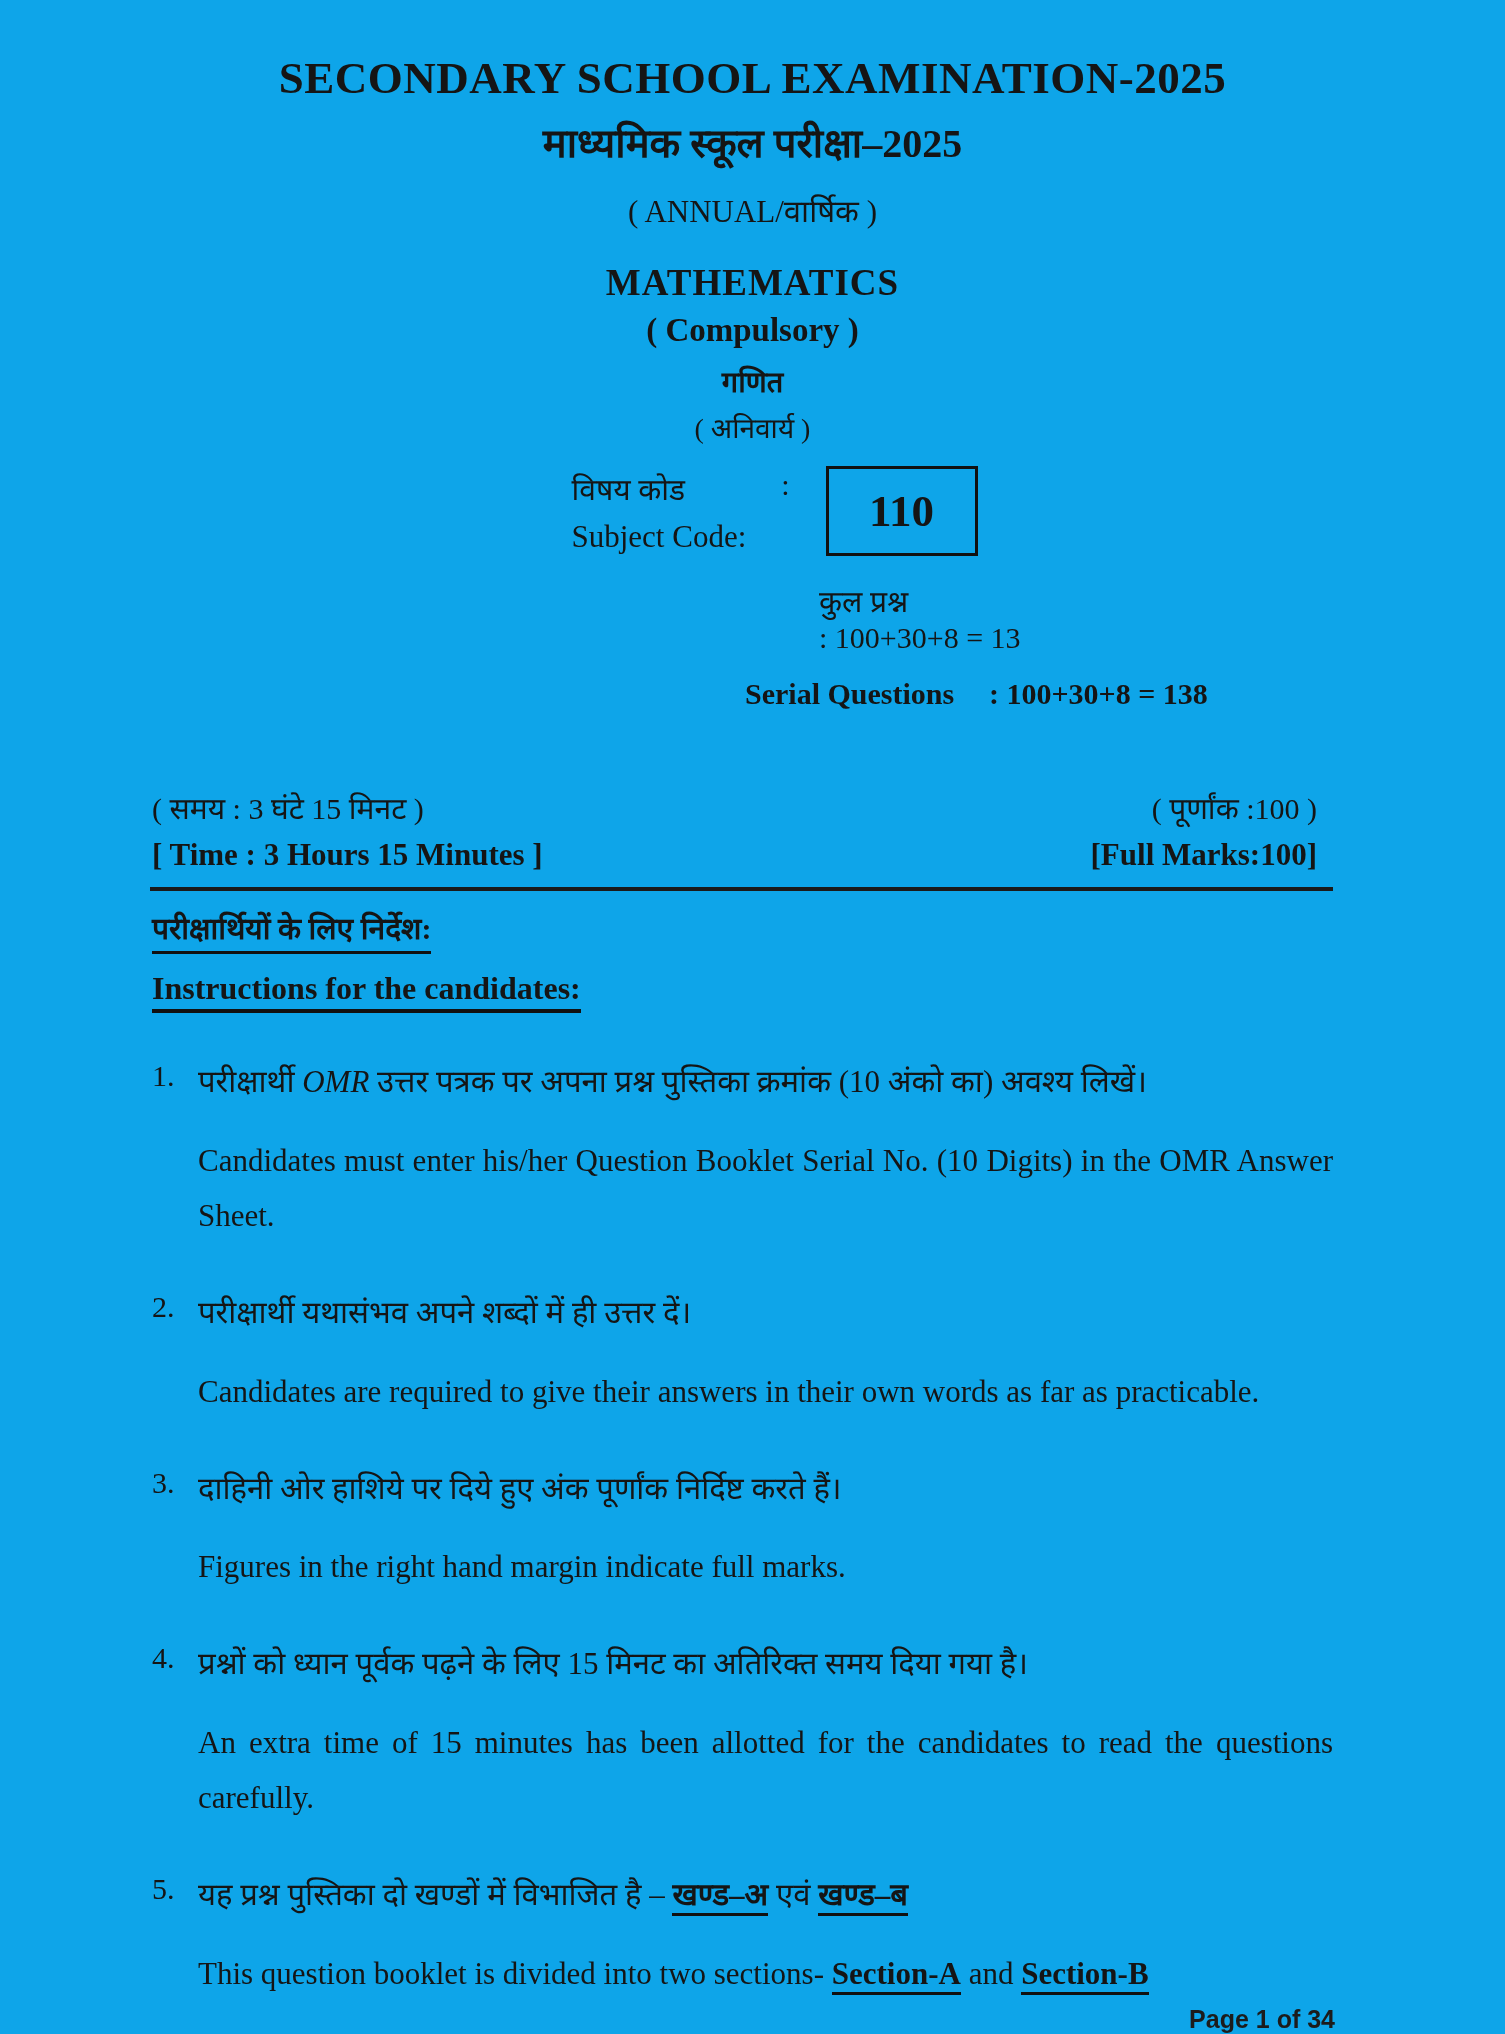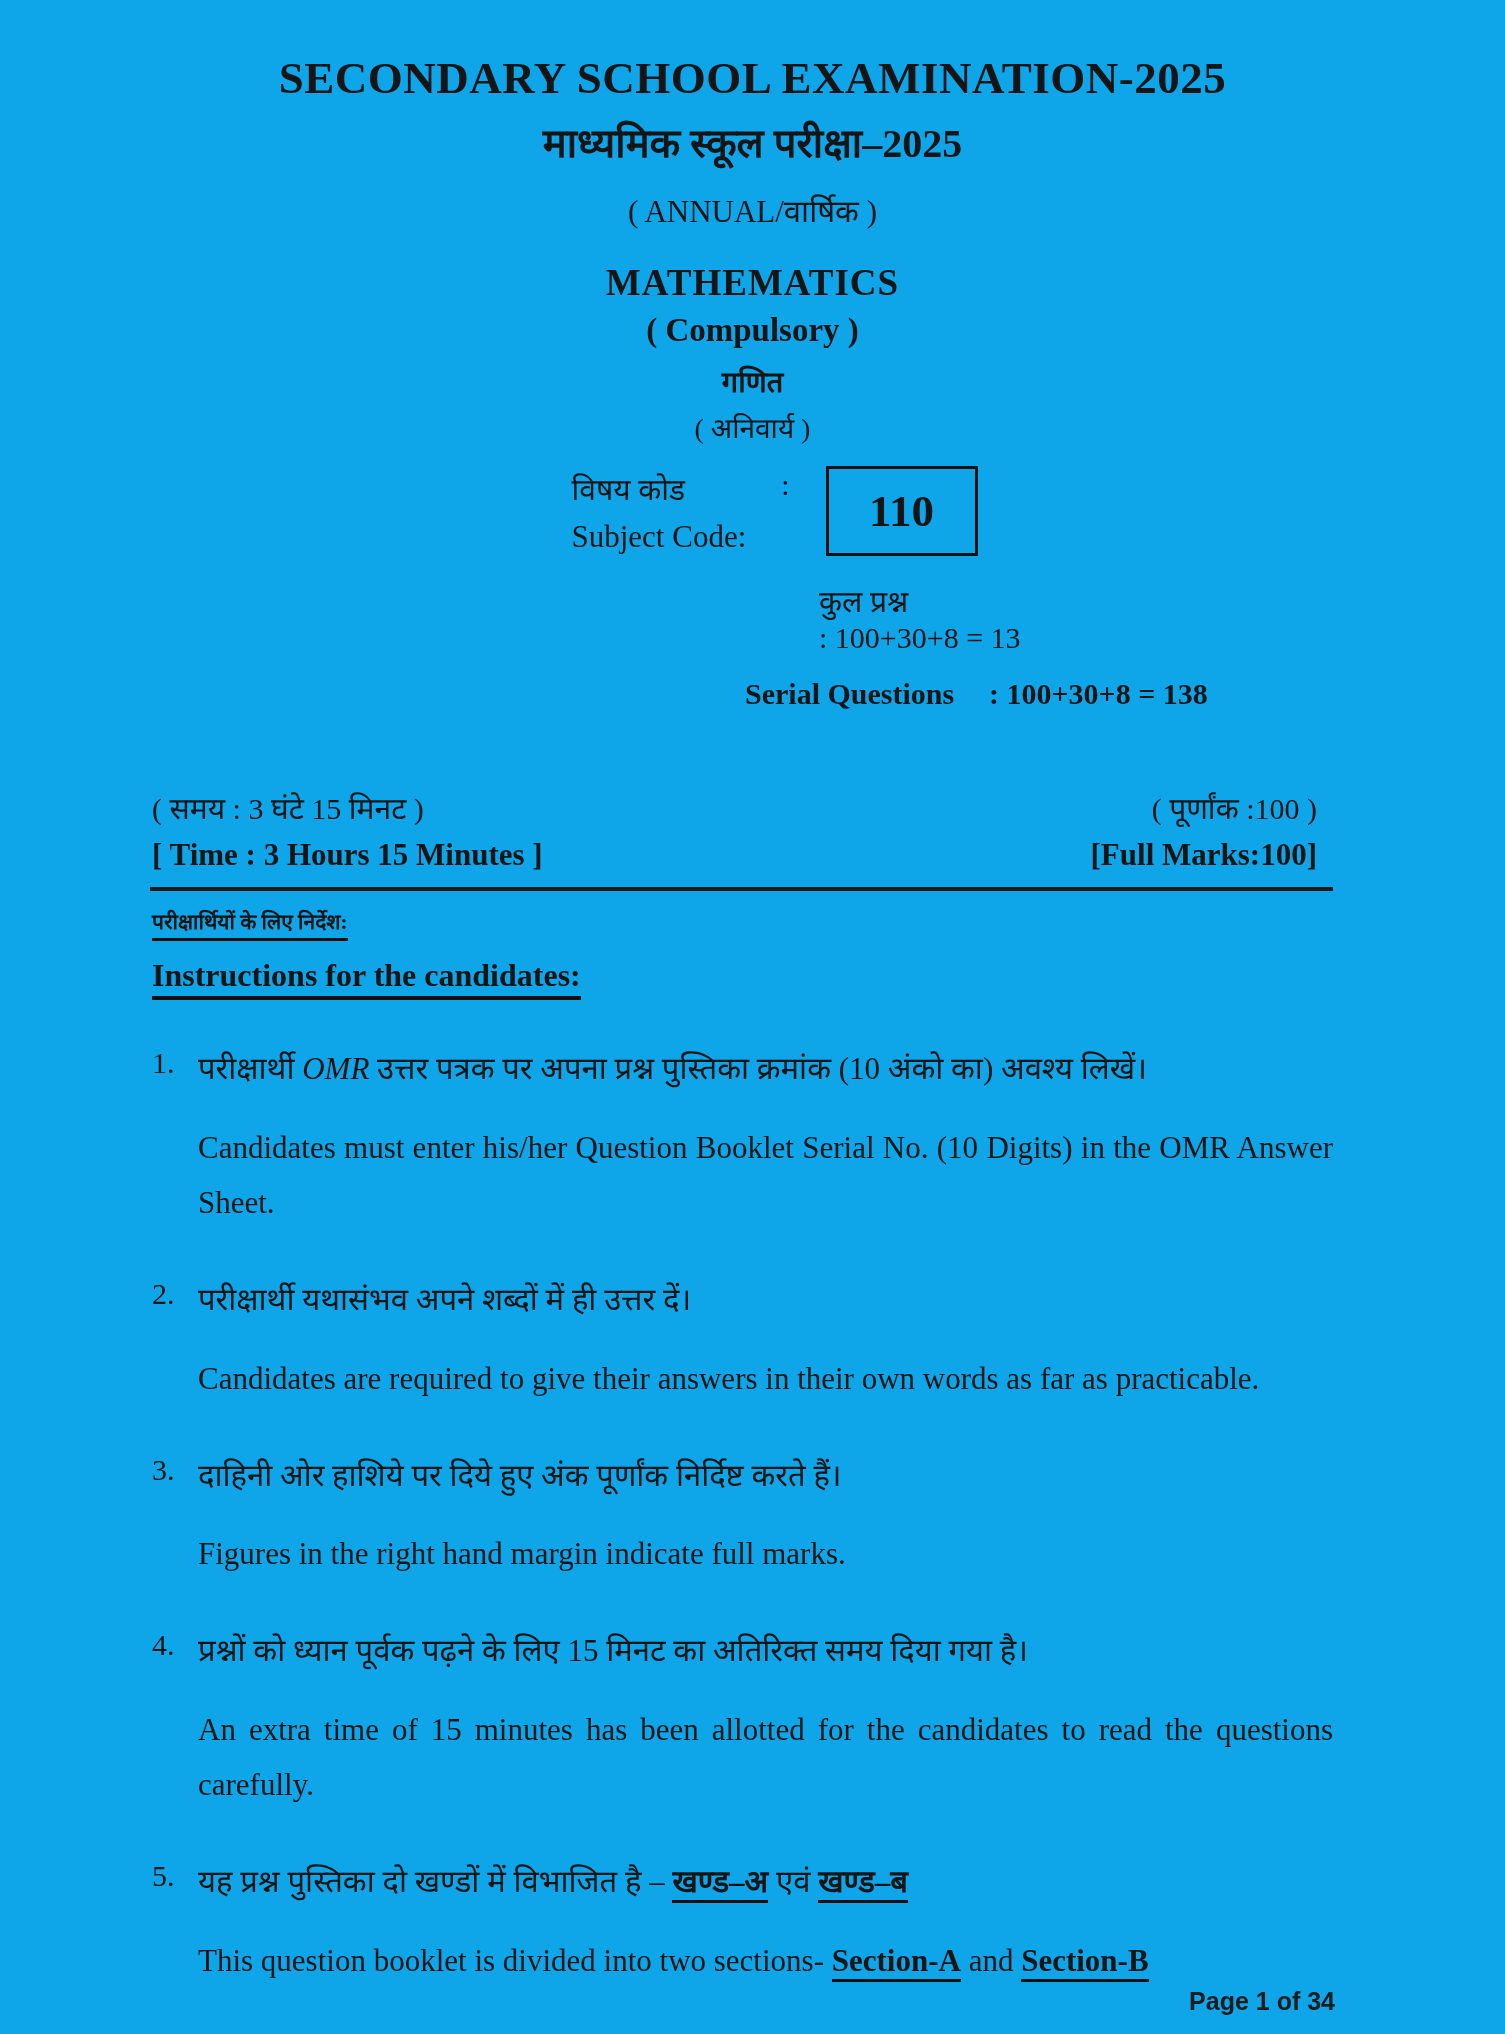--- a/index.html
+++ b/index.html
@@ -63,40 +63,40 @@
   .meta-en { font-size: 31px; font-weight: 700; margin-top: 9px; }
 
   .rule {
     border: none; border-top: 4px solid #1a1a1a;
     margin: 14px 172px 0 150px;
   }
 
   
   .instructions { padding: 16px 172px 0 152px; }
   .ins-head-hi {
-    display: table; font-size: 21px; font-weight: 700;
+    display: table; font-size: 30px; font-weight: 700;
     border-bottom: 3px solid #111; padding-bottom: 3px;
   }
   .ins-head-en {
     display: table; font-size: 32px; font-weight: 700;
     border-bottom: 4px solid #111; padding-bottom: 2px; margin-top: 16px;
   }
   .item { display: flex; margin-top: 44px; }
   .item .num { width: 46px; flex: none; font-size: 30px; padding-top: 2px; }
   .item .body { flex: 1; }
   .item .hi { font-size: 31px; line-height: 1.6; text-align: justify; }
   .item .en { font-size: 31px; line-height: 1.8; text-align: justify; margin-top: 26px; }
   .seg-strong {
     font-weight: 700; border-bottom: 3px solid #111; padding-bottom: 1px;
   }
   .omr { font-style: italic; }
 
   
   .page-footer {
-    position: absolute; right: 170px; bottom: 18px;
+    position: absolute; right: 170px; bottom: 0;
     font-family: "Liberation Sans", "DejaVu Sans", sans-serif;
     font-size: 25px; font-weight: 600; color: #1c1c1c;
   }
 </style>
 </head>
 <body>
 
 <div class="page">
 
   <header class="head">

